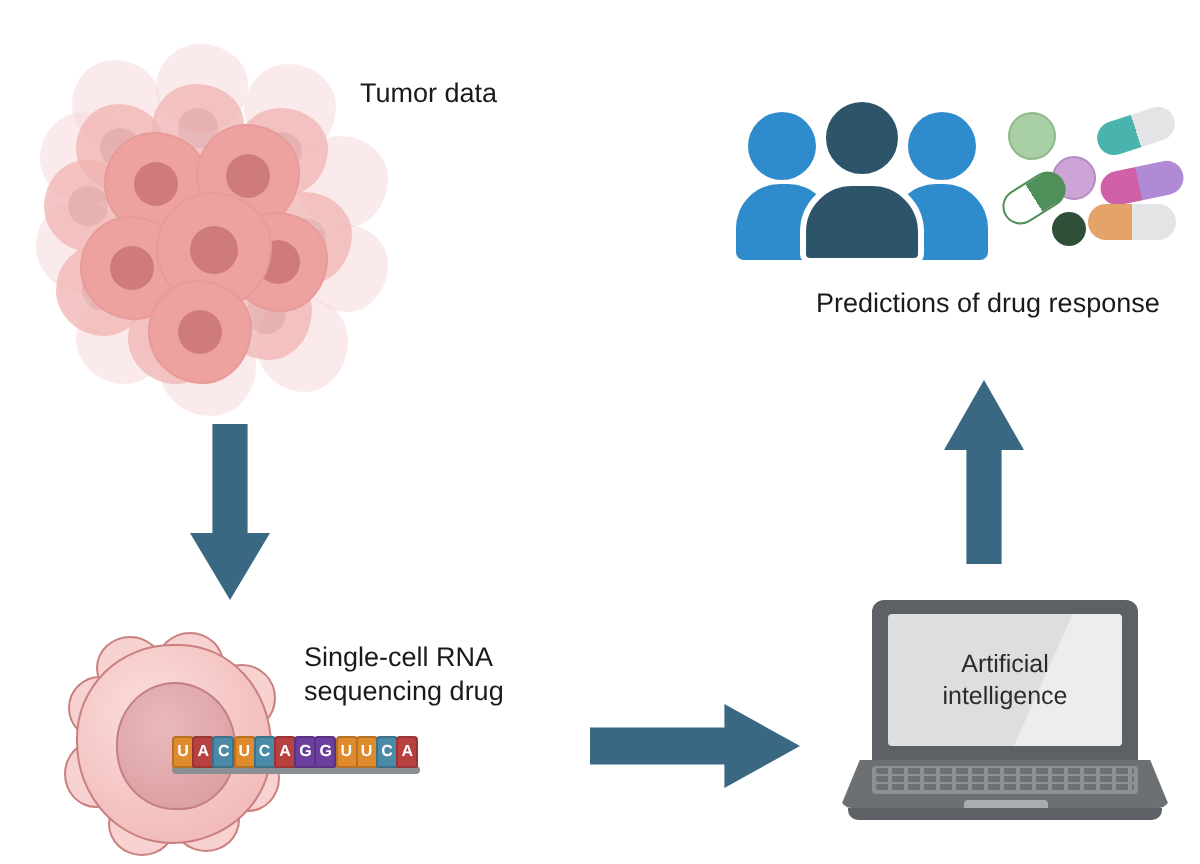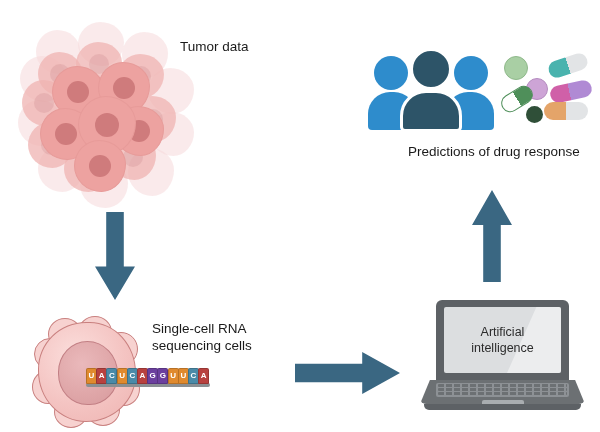--- a/index.html
+++ b/index.html
@@ -161,21 +161,21 @@
     <div class="base" style="left: 51px; background: rgb(184, 65, 63);">A</div>
     <div class="base" style="left: 61.2px; background: rgb(107, 63, 158);">G</div>
     <div class="base" style="left: 71.4px; background: rgb(107, 63, 158);">G</div>
     <div class="base" style="left: 81.6px; background: rgb(224, 138, 46);">U</div>
     <div class="base" style="left: 91.8px; background: rgb(224, 138, 46);">U</div>
     <div class="base" style="left: 102px; background: rgb(74, 138, 168);">C</div>
     <div class="base" style="left: 112.2px; background: rgb(184, 65, 63);">A</div>
   </div>
 
 <div class="abs lbl" style="left:152px;top:320px;">Single-cell RNA
-sequencing cells</div>
+sequencing drug</div>
 
 <div class="abs arrow" id="arrow-right"></div>
 
 <div class="abs" id="laptop">
   <div class="lid">
     <div class="screen">
       <div class="screen-text">Artificial
 intelligence</div>
     </div>
   </div>

